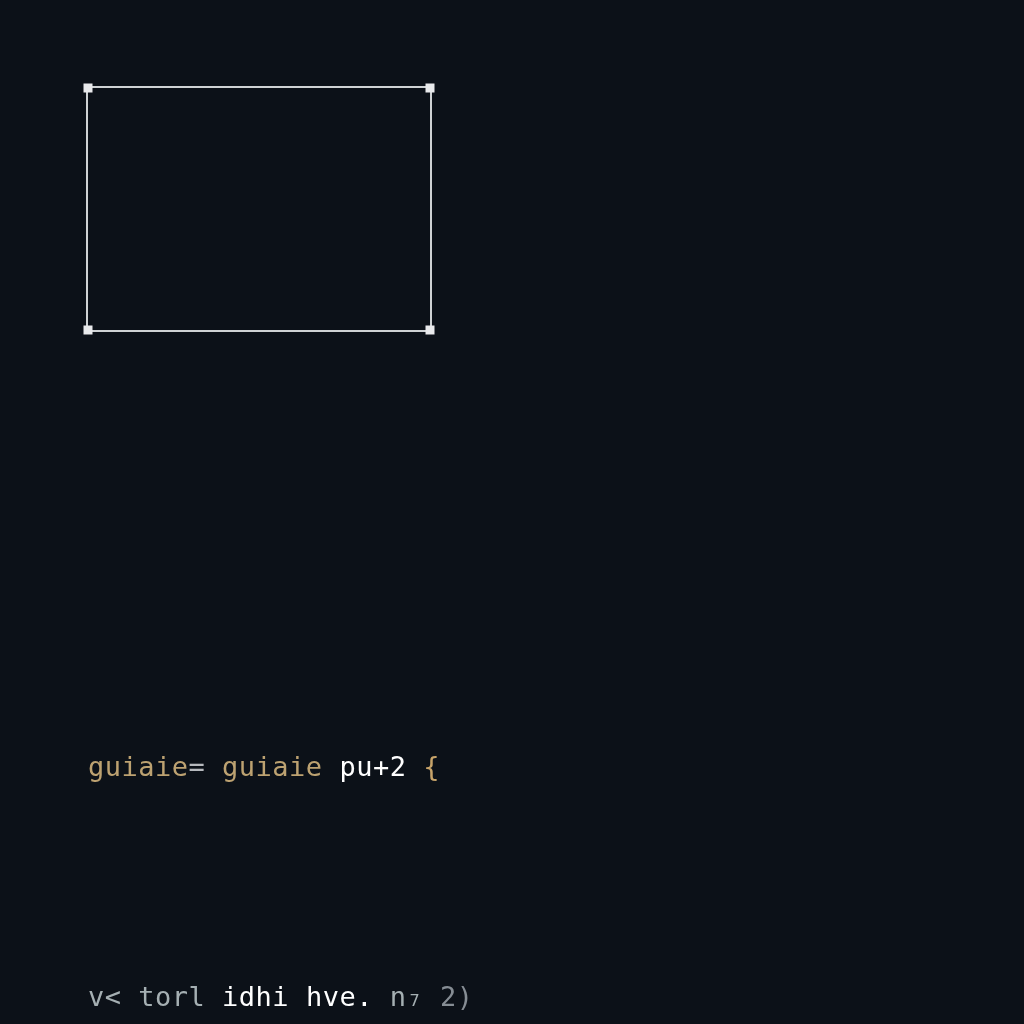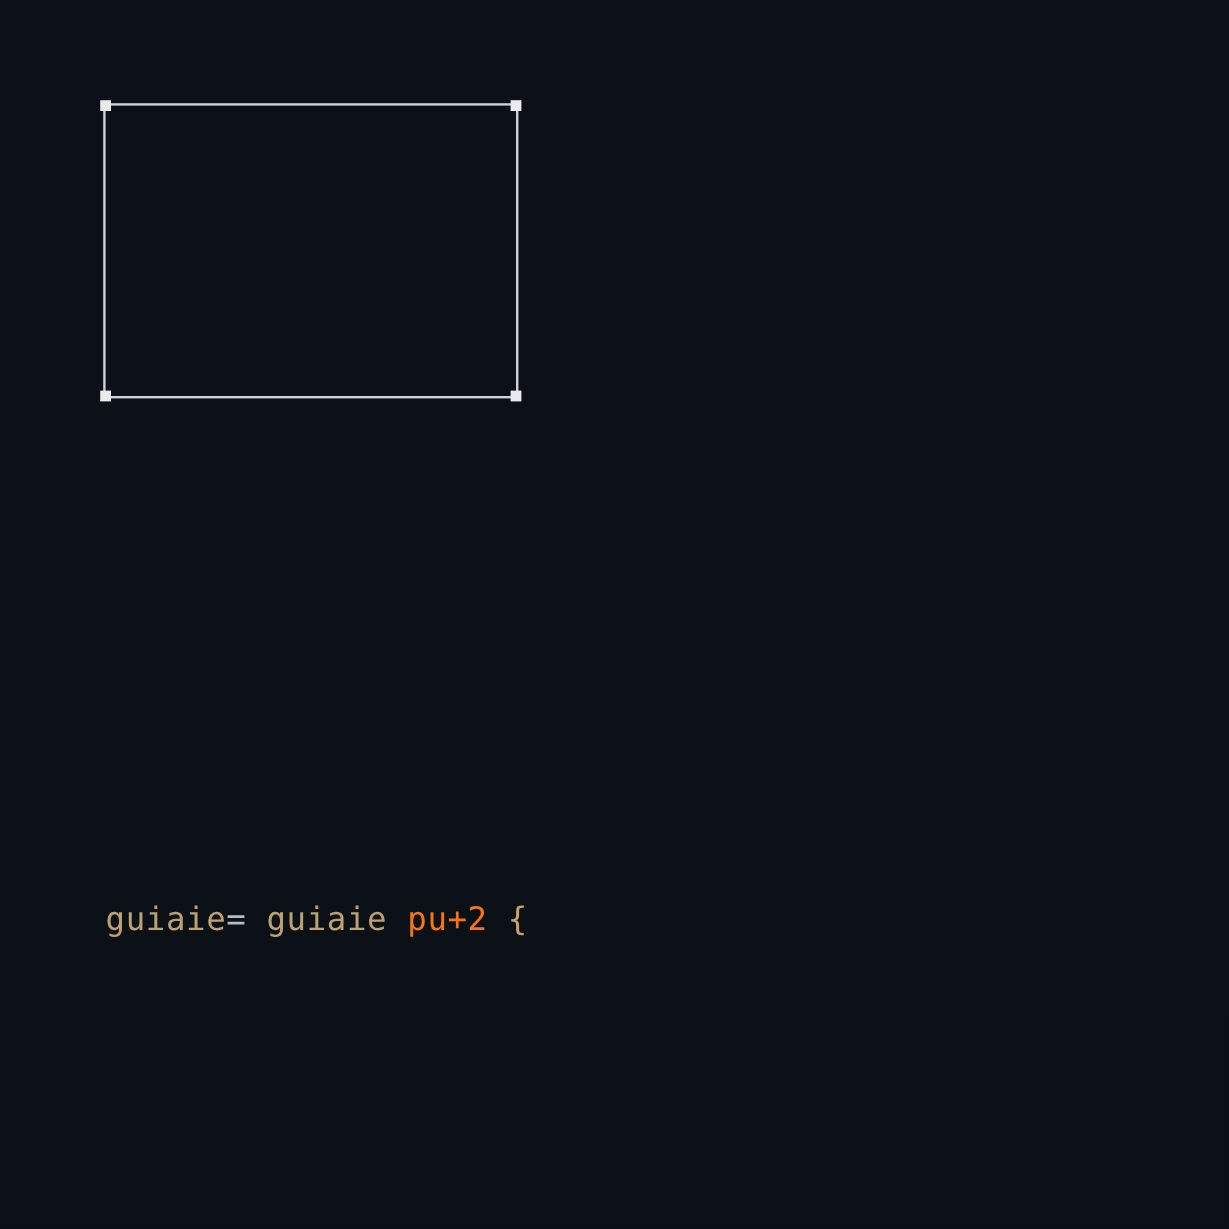--- a/index.html
+++ b/index.html
@@ -44,39 +44,41 @@
     line-height: 46px;
     white-space: pre;
     letter-spacing: 0.5px;
   }
   .code .line { display: block; }
 
   
   .tk-kw   { color: #bda271; }   
   .tk-op   { color: #b7babe; }   
   .tk-id   { color: #a5afb2; }   
-  .tk-dim  { color: #f97316; }   
+  .tk-dim  { color: #ffffff; }   
   .tk-num  { color: #868d94; }   
   .tk-br   { color: #c8a46a; }   
 </style>
 </head>
 <body>
 
 <div class="sel-rect">
   <div class="handle h-tl"></div>
   <div class="handle h-tr"></div>
   <div class="handle h-bl"></div>
   <div class="handle h-br"></div>
 </div>
 
 <div class="code">
 
   <span class="line">
 <span class="tk-kw">guiaie</span><span class="tk-op">=</span> <span class="tk-kw">guiaie</span> <span class="tk-dim">pu+2</span> <span class="tk-br">{</span></span>
 
+  <span class="line">
+<span class="tk-id">v&lt;</span> <span class="tk-id">torl</span> <span class="tk-dim">idhi</span> <span class="tk-dim">hve.</span> <span class="tk-id">n₇</span> <span class="tk-num">2)</span></span>
 
   
 
   
 
   
 
   
 
   

